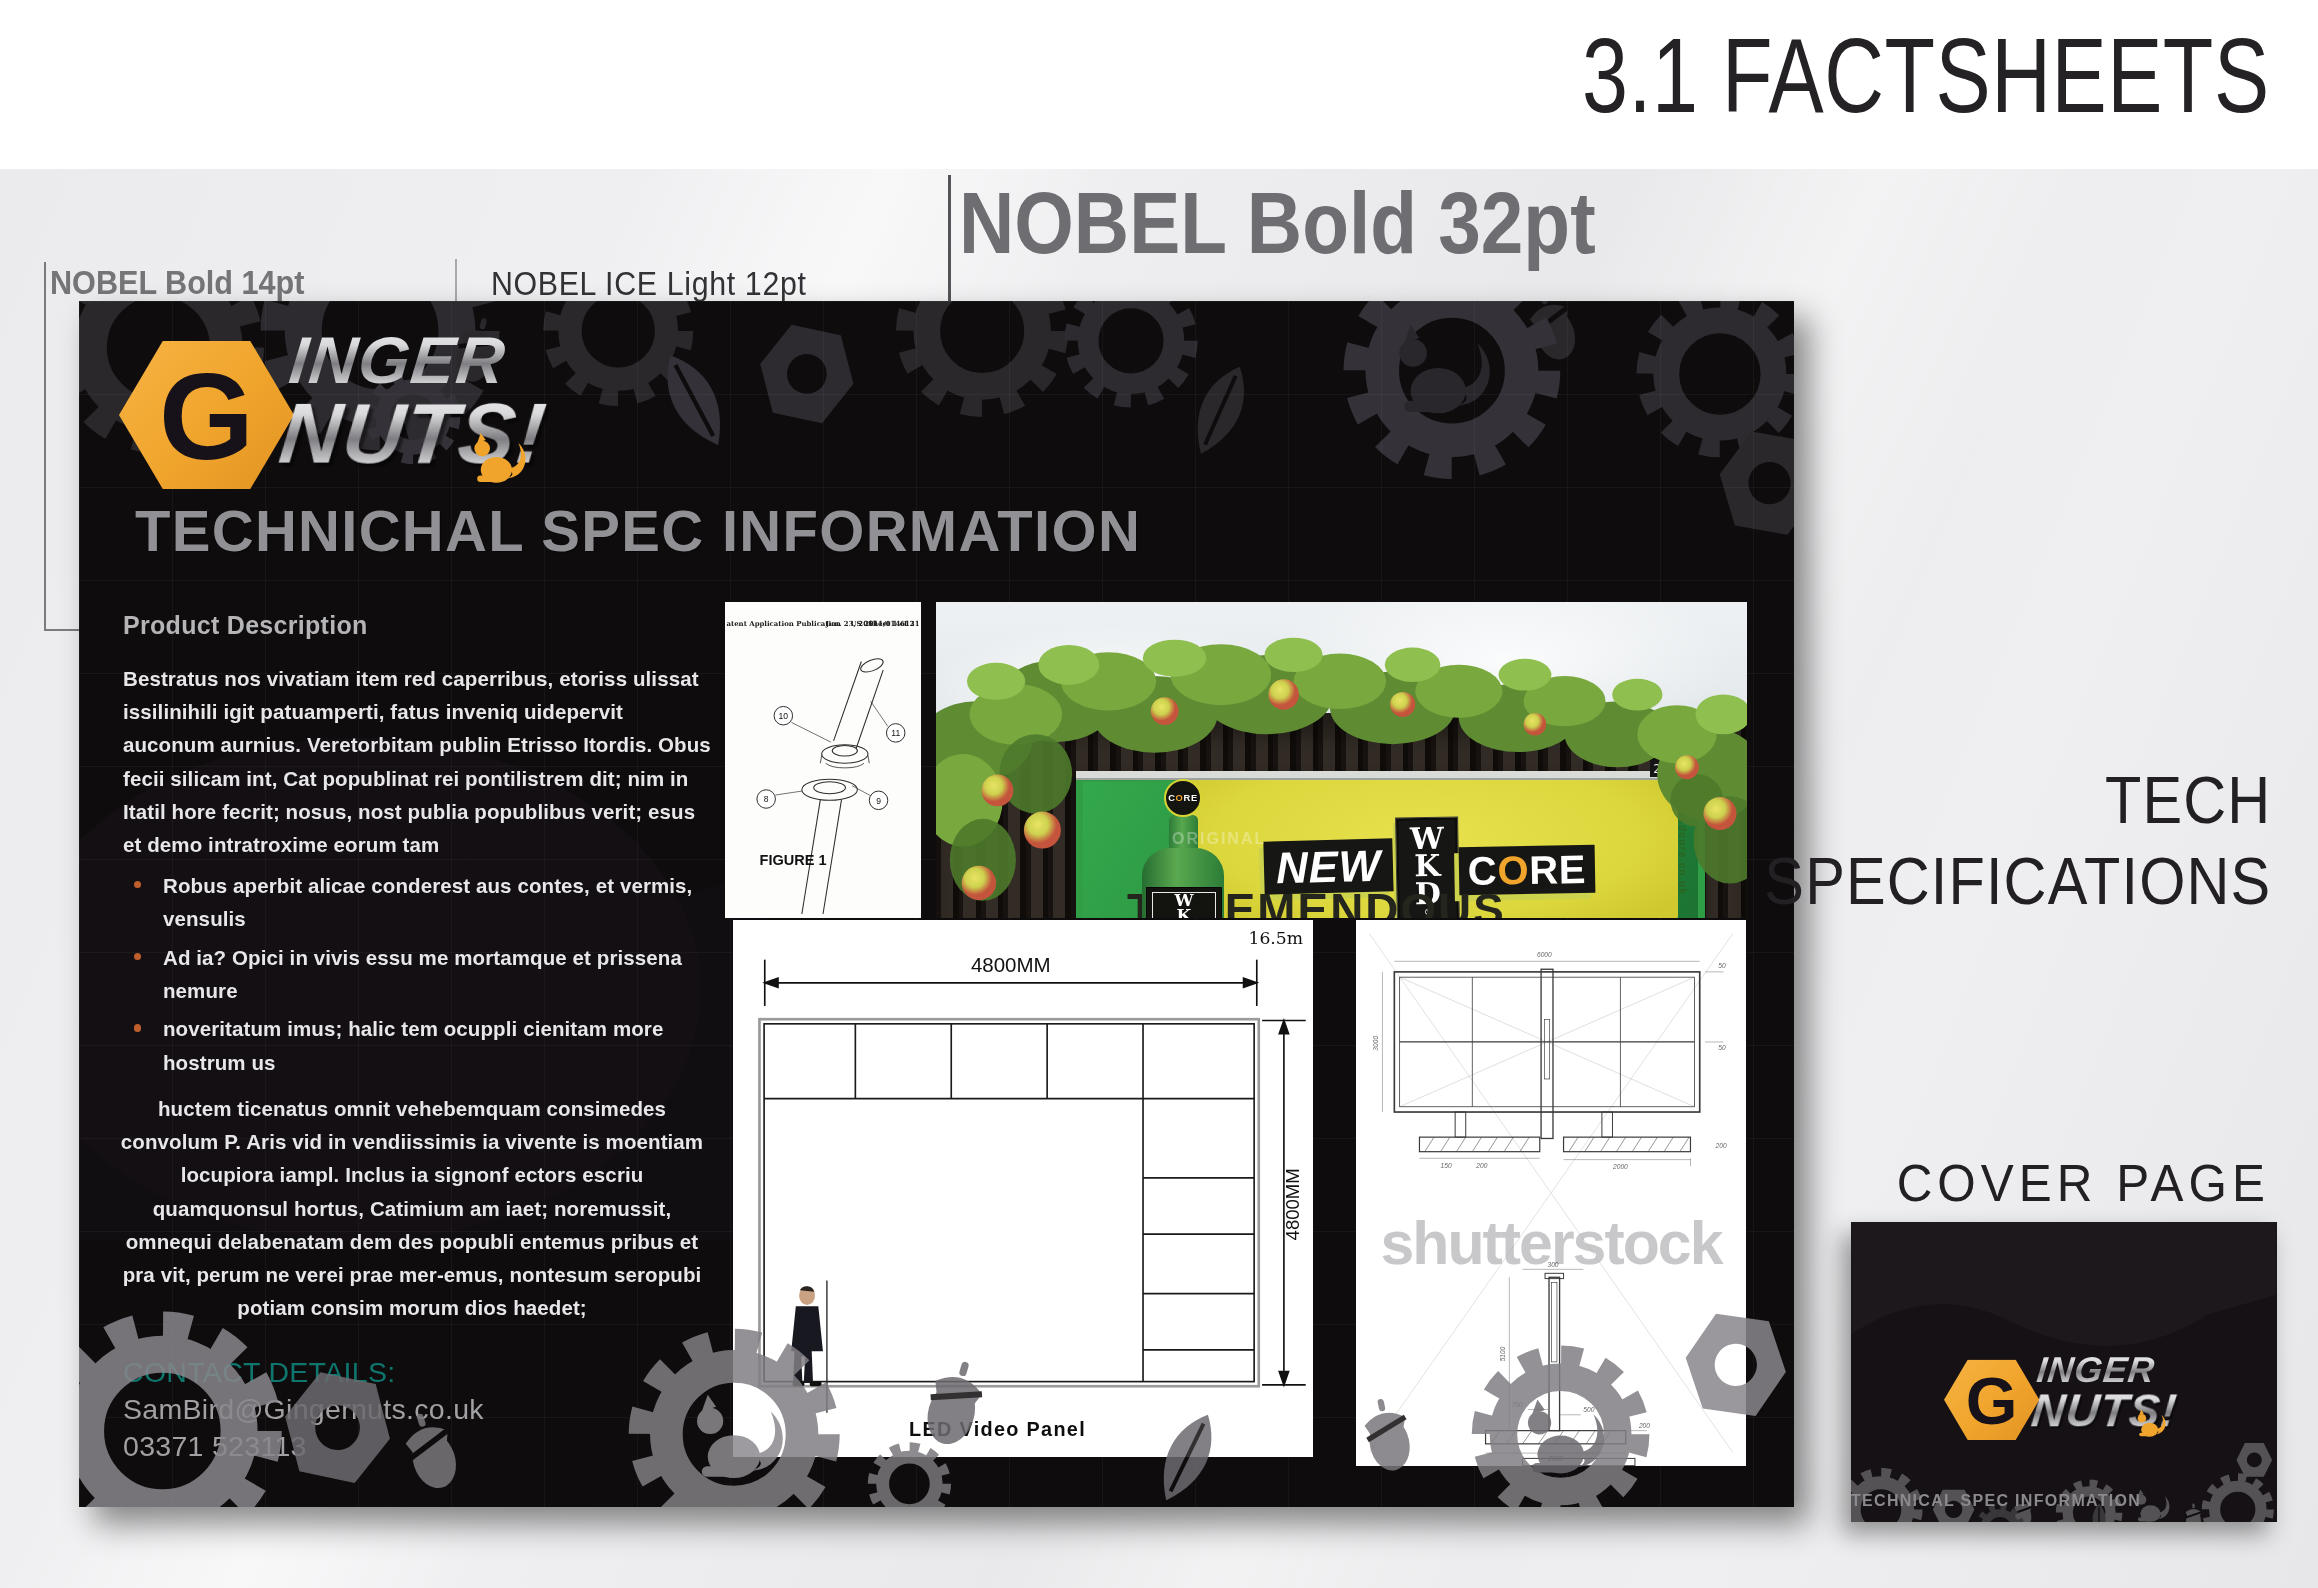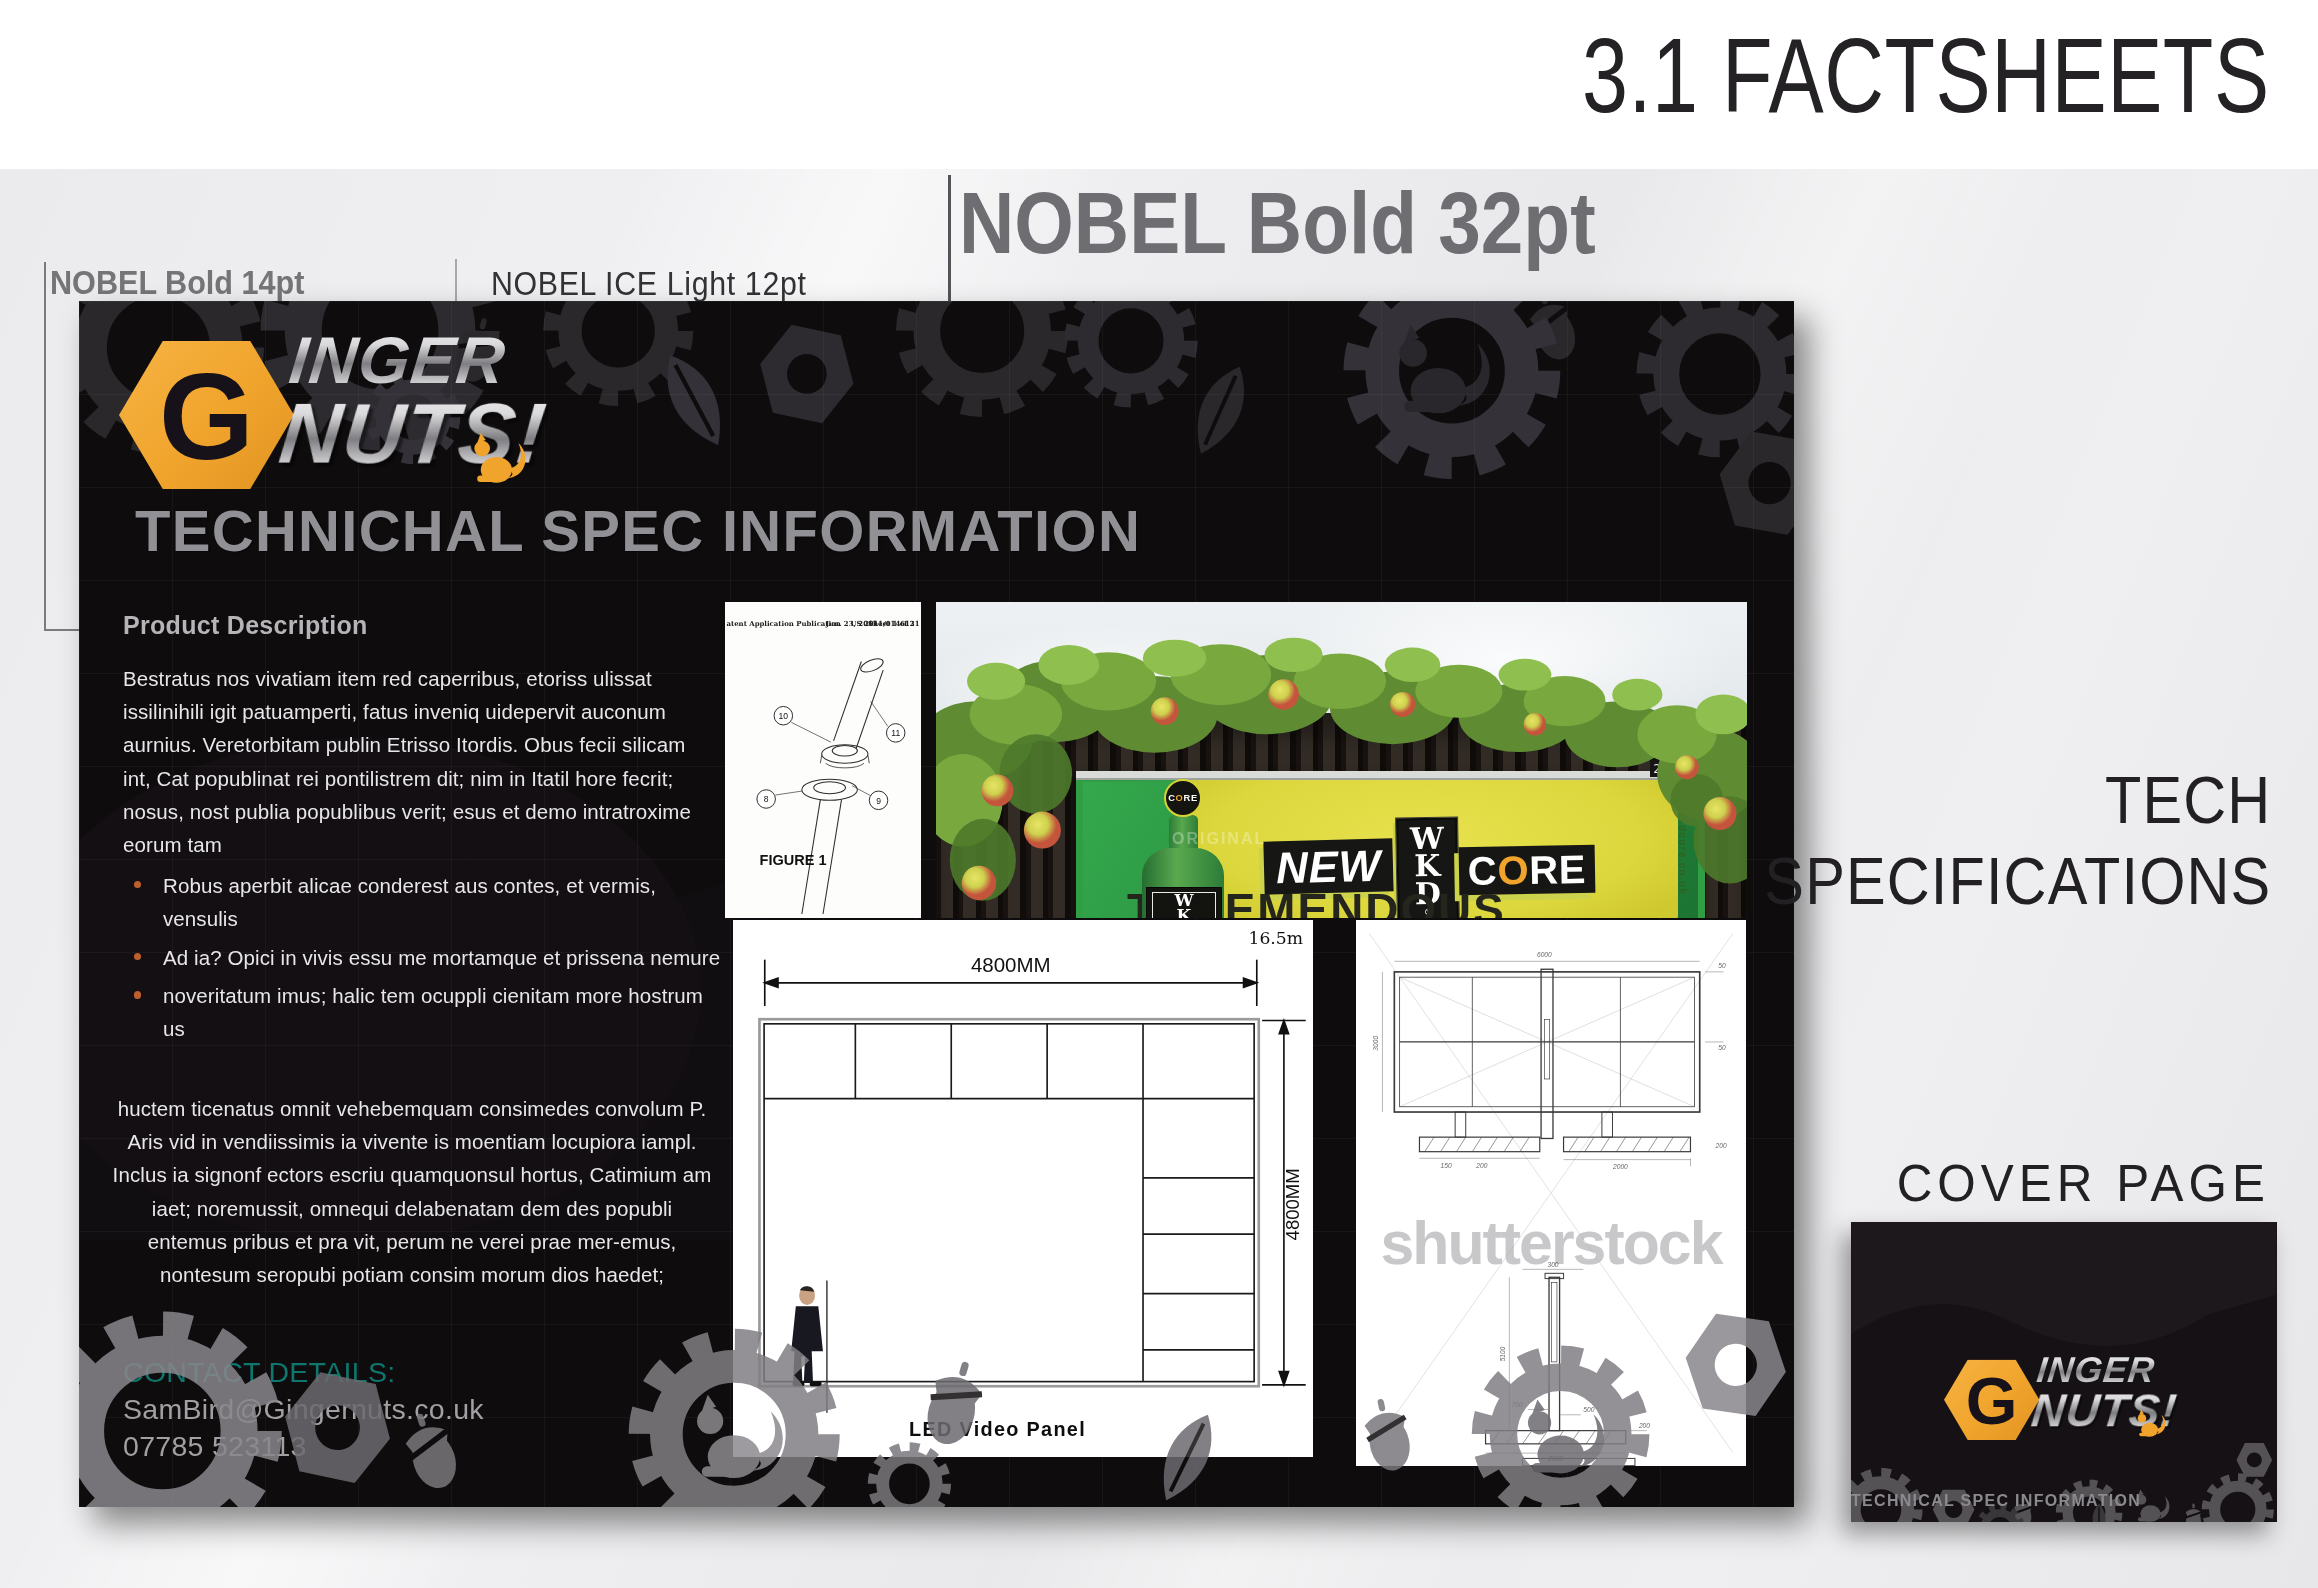--- a/index.html
+++ b/index.html
@@ -52,21 +52,21 @@
     transform:skewX(-6deg);transform-origin:0 100%;}
   .logo .ginger{position:absolute;left:167px;top:-6.6px;font-size:66px;letter-spacing:1.3px;}
   .logo .nuts{position:absolute;left:156px;top:56px;font-size:85px;letter-spacing:1.3px;
     filter:drop-shadow(4px 4.6px 1.3px rgba(0,0,0,.45));}
   .logo .squirrel{position:absolute;left:344px;top:94px;width:71px;height:71px;color:#f0a42c;}
 
   
   #fs-heading{left:56px;top:196px;font-size:58px;font-weight:bold;color:#919094;letter-spacing:1.3px;
     white-space:nowrap;text-shadow:1.3px 1.3px 1.3px rgba(0,0,0,.5);text-align:center;}
   #fs-sec-title{left:44px;top:310px;font-size:25px;font-weight:bold;color:#b5b4b7;letter-spacing:0.3px;}
-  .body-copy{font-size:20.5px;font-weight:400;line-height:1.62;color:#e7e6e9;letter-spacing:0.1px;}
+  .body-copy{font-size:20.5px;font-weight:700;line-height:1.62;color:#e7e6e9;letter-spacing:0.1px;}
   #fs-para1{left:44px;top:361px;width:589px;}
   .bullets{left:44px;top:568px;width:602px;list-style:none;margin:0;padding:0;}
   .bullet{position:relative;padding-left:40px;margin-bottom:5.3px;}
   .bullet .dot{position:absolute;left:10.6px;top:12px;width:7.3px;height:7.3px;border-radius:50%;background:#c05f2e;}
   #fs-para2{left:32px;top:791px;width:602px;text-align:center;}
   #fs-contact{left:44px;top:1053px;font-weight:300;color:#a1a0a3;font-size:28.5px;line-height:1.3;letter-spacing:0.3px;}
   #fs-contact .c-label{color:#0f766e;}
 
   
   .imgbox{background:#ffffff;}
@@ -244,21 +244,21 @@
         <li class="bullet body-copy">
           <span class="dot"></span><span>noveritatum imus; halic tem ocuppli cienitam more hostrum us</span>
         </li>
       </ul>
 
     <div id="fs-para2" class="abs body-copy">huctem ticenatus omnit vehebemquam consimedes convolum P. Aris vid in vendiissimis ia vivente is moentiam locupiora iampl. Inclus ia signonf ectors escriu quamquonsul hortus, Catimium am iaet; noremussit, omnequi delabenatam dem des popubli entemus pribus et pra vit, perum ne verei prae mer-emus, nontesum seropubi potiam consim morum dios haedet;</div>
 
     <div id="fs-contact" class="abs">
       <div class="c-label">CONTACT DETAILS:</div>
       <div>SamBird@Gingernuts.co.uk</div>
-      <div>07785 523113</div>
+      <div>03371 523113</div>
     </div>
 
     <div id="patent-img" class="abs imgbox">
       <svg width="196" height="316" viewBox="0 0 296 478">
         <rect width="296" height="478" fill="#fdfdfc"></rect>
         <text x="2" y="36" font-size="10.5" font-weight="bold" class="serif" fill="#222">atent Application Publication</text>
         <text x="152" y="36" font-size="10.5" font-weight="bold" class="serif" fill="#222">Jun. 23, 2011</text>
         <text x="216" y="36" font-size="10.5" font-weight="bold" class="serif" fill="#222">Sheet 1 of 3</text>
         <text x="294" y="36" font-size="10.5" font-weight="bold" class="serif" fill="#222" text-anchor="end">US 2011/0146121</text>
         <g stroke="#2d2d2d" stroke-width="1.6" fill="none">

